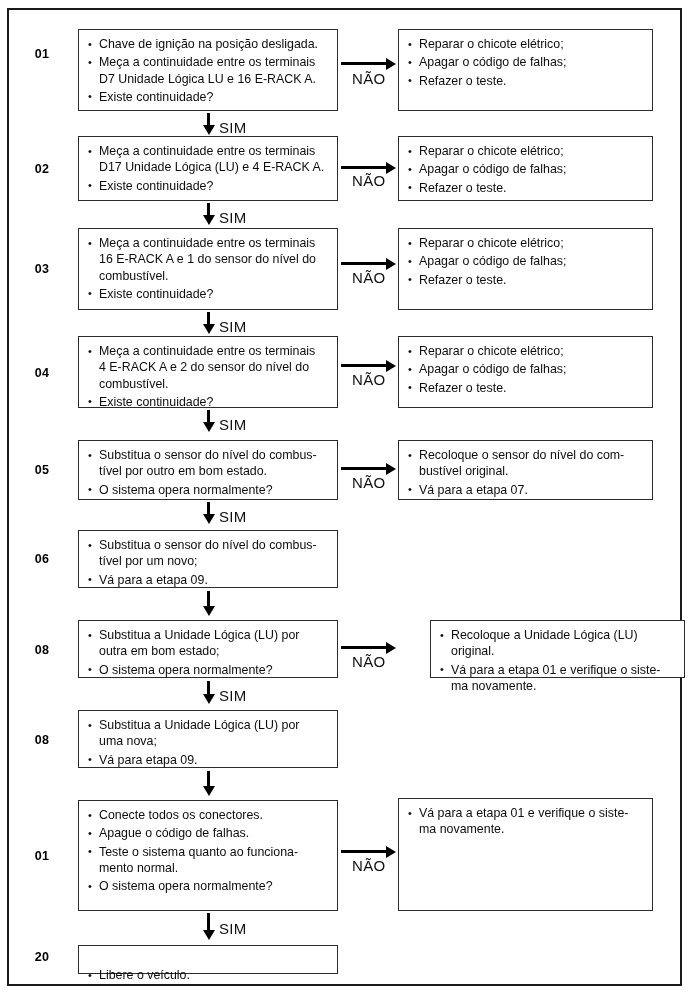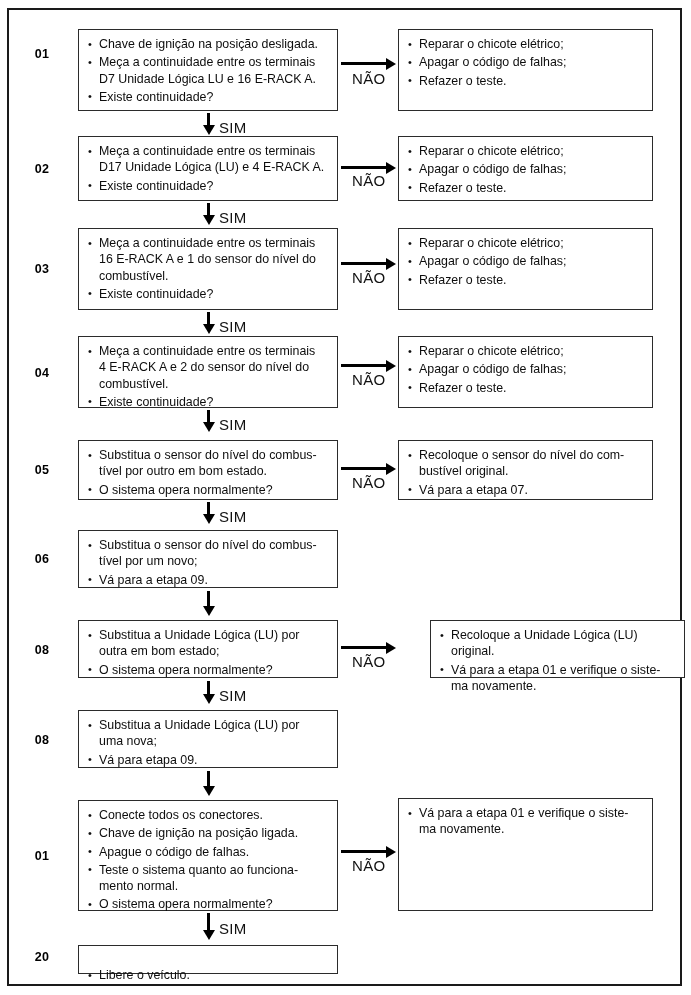--- a/index.html
+++ b/index.html
@@ -331,21 +331,20 @@
       <div class="shaft" style="height:16px;"></div>
       <div class="head" style="top:15px;"></div>
     </div>
   </div>
 
   <div class="step-row">
     <div class="step-num" style="left:22px; top:849px;">01</div>
     <div class="box" style="left:78px; top:800px; width:260px; height:111px;">
       <ul>
         <li>Conecte todos os conectores.</li>
-        <li>Chave de ignição na posição ligada.</li>
         <li>Apague o código de falhas.</li>
         <li>Teste o sistema quanto ao funciona-
 mento normal.</li>
         <li>O sistema opera normalmente?</li>
       </ul>
     </div>
     <div class="h-arrow" style="left:341px; top:846px; width:55px;">
       <div class="shaft" style="width:45px;"></div>
       <div class="head" style="left:45px;"></div>
     </div>

